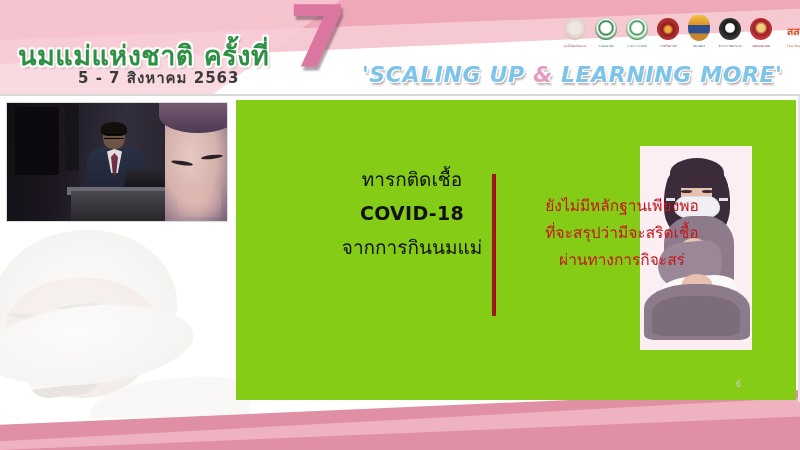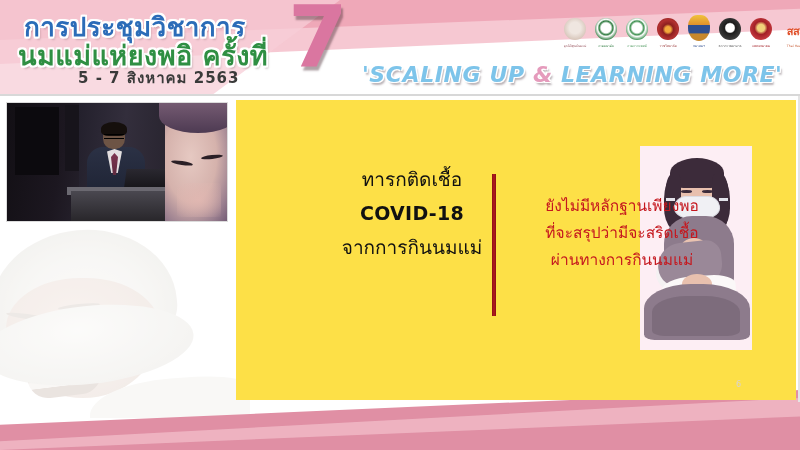--- a/index.html
+++ b/index.html
@@ -259,21 +259,21 @@
     background:radial-gradient(ellipse, rgba(226,184,178,.85), rgba(186,146,154,0));
   }
   .v-baby-hair {
     position:absolute; left:152px; top:-4px; width:78px; height:34px;
     background:linear-gradient(#7a5f76,#4d3a52); border-radius:0 0 60% 60%;
   }
 
   
   .content {
     position:absolute; left:236px; top:100px; width:560px; height:300px;
-    background:#fde047;
+    background:#84cc16;
   }
 
   .question {
     position:absolute; left:66px; top:62px; width:220px;
     text-align:center;
     font-family:"DejaVu Sans", sans-serif;
     font-size:19px; line-height:34px;
     color:#111111;
   }
   .question .ln { display:block; white-space:nowrap; }
@@ -436,21 +436,21 @@
       <div class="il-arm"></div>
       <div class="il-baby-blanket"></div>
       <div class="il-hand"></div>
       <div class="il-lap"></div>
       <div class="il-lap-leg"></div>
     </div>
 
     <div class="answer">
       <span class="ln">ยังไม่มีหลักฐานเพียงพอ</span>
       <span class="ln">ที่จะสรุปว่ามีจะสริดเชื้อ</span>
-      <span class="ln">ผ่านทางการกินนมแม่</span>
+      <span class="ln">ผ่านทางการกิจะสร่</span>
     </div>
 
   </div>
 
   <div class="video">
     <div class="v-wall"></div>
     <div class="v-panelL"></div>
     <div class="v-panelR"></div>
     <div class="v-curtain"></div>
     <div class="v-body"></div>
@@ -468,22 +468,21 @@
     <div class="v-baby-eye a"></div>
     <div class="v-baby-eye b"></div>
   </div>
 
   <div class="header">
     <div class="hdr-pink-mid"></div>
     <div class="hdr-pink-top"></div>
     <div class="hdr-pink-left"></div>
 
     <div class="big-seven">7</div>
-    <div class="title-th1">การประชุมวิชาการ</div>
-    <div class="title-th2">นมแม่แห่ยงพอิ ครั้งที่</div>
+    <div class="title-th2">นมแม่แห่งชาติ ครั้งที่</div>
     <div class="title-date">5 - 7 สิงหาคม 2563</div>
 
     <div class="tagline"><span>'SCALING UP </span><span class="amp">&amp;</span><span> LEARNING MORE'</span></div>
 
     <div class="logos">
       <div class="logo lg1">
         <div class="mark"></div>
         <div class="cap">มูลนิธิศูนย์นมแม่</div>
       </div>
       <div class="logo lg2">

